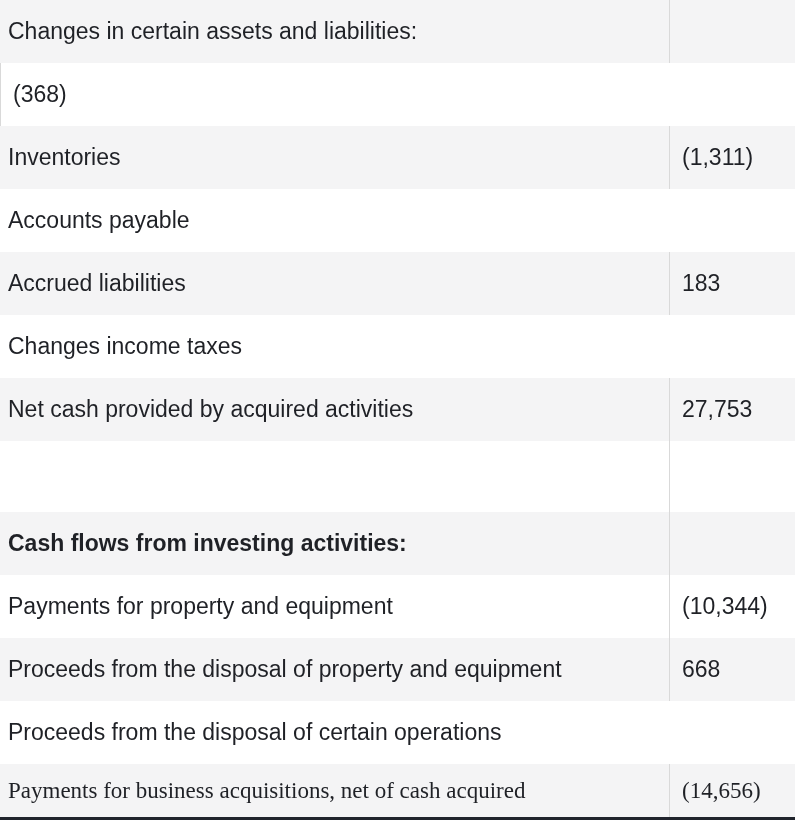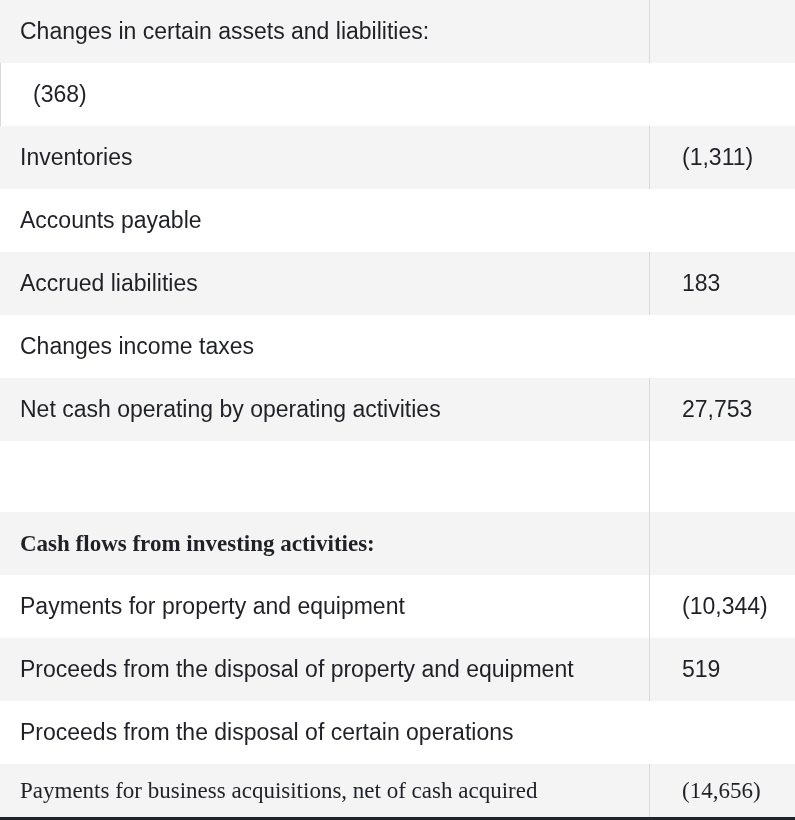--- a/index.html
+++ b/index.html
@@ -31,35 +31,35 @@
     flex: 0 0 auto;
     background: var(--row-white, #ffffff);
   }
   .row.shaded { background: var(--stripe, #f4f4f5); }
   .row.spacer { height: 71px; }
   .row.last   { height: 53px; font-family: Liberation Serif, serif; }
   .cell-label {
     flex: 1 1 auto;
     display: flex;
     align-items: center;
-    padding-left: 20px;
+    padding-left: 8px;
     padding-right: 8px;
     overflow: hidden;
     white-space: nowrap;
   }
   .cell-value {
     flex: 0 0 113px;
     width: 113px;
     display: flex;
     align-items: center;
     border-left: 1px solid var(--divider, #d9d9d9);
-    padding-left: 32px;
+    padding-left: 12px;
     white-space: nowrap;
   }
-  .row.bold .cell-label { font-weight: 700; font-family: Liberation Serif, serif; }
+  .row.bold .cell-label { font-weight: 700; }
   .bottom-border {
     position: absolute;
     left: 0;
     bottom: 0;
     width: 100%;
     height: 3px;
     background: var(--border-dark, #20242c);
   }
 </style>
 </head>
@@ -82,38 +82,38 @@
         <div class="cell-label">Accounts payable</div>
       </div>
       <div class="row shaded">
         <div class="cell-label">Accrued liabilities</div>
         <div class="cell-value">183</div>
       </div>
       <div class="row">
         <div class="cell-label">Changes income taxes</div>
       </div>
       <div class="row shaded">
-        <div class="cell-label">Net cash operating by operating activities</div>
+        <div class="cell-label">Net cash provided by acquired activities</div>
         <div class="cell-value">27,753</div>
       </div>
       <div class="row spacer">
         <div class="cell-label"></div>
         <div class="cell-value"></div>
       </div>
       <div class="row shaded bold">
         <div class="cell-label">Cash flows from investing activities:</div>
         <div class="cell-value"></div>
       </div>
       <div class="row">
         <div class="cell-label">Payments for property and equipment</div>
         <div class="cell-value">(10,344)</div>
       </div>
       <div class="row shaded">
         <div class="cell-label">Proceeds from the disposal of property and equipment</div>
-        <div class="cell-value">519</div>
+        <div class="cell-value">668</div>
       </div>
       <div class="row">
         <div class="cell-label">Proceeds from the disposal of certain operations</div>
       </div>
       <div class="row shaded last">
         <div class="cell-label">Payments for business acquisitions, net of cash acquired</div>
         <div class="cell-value">(14,656)</div>
       </div>
     </div>
   <div class="bottom-border"></div>

